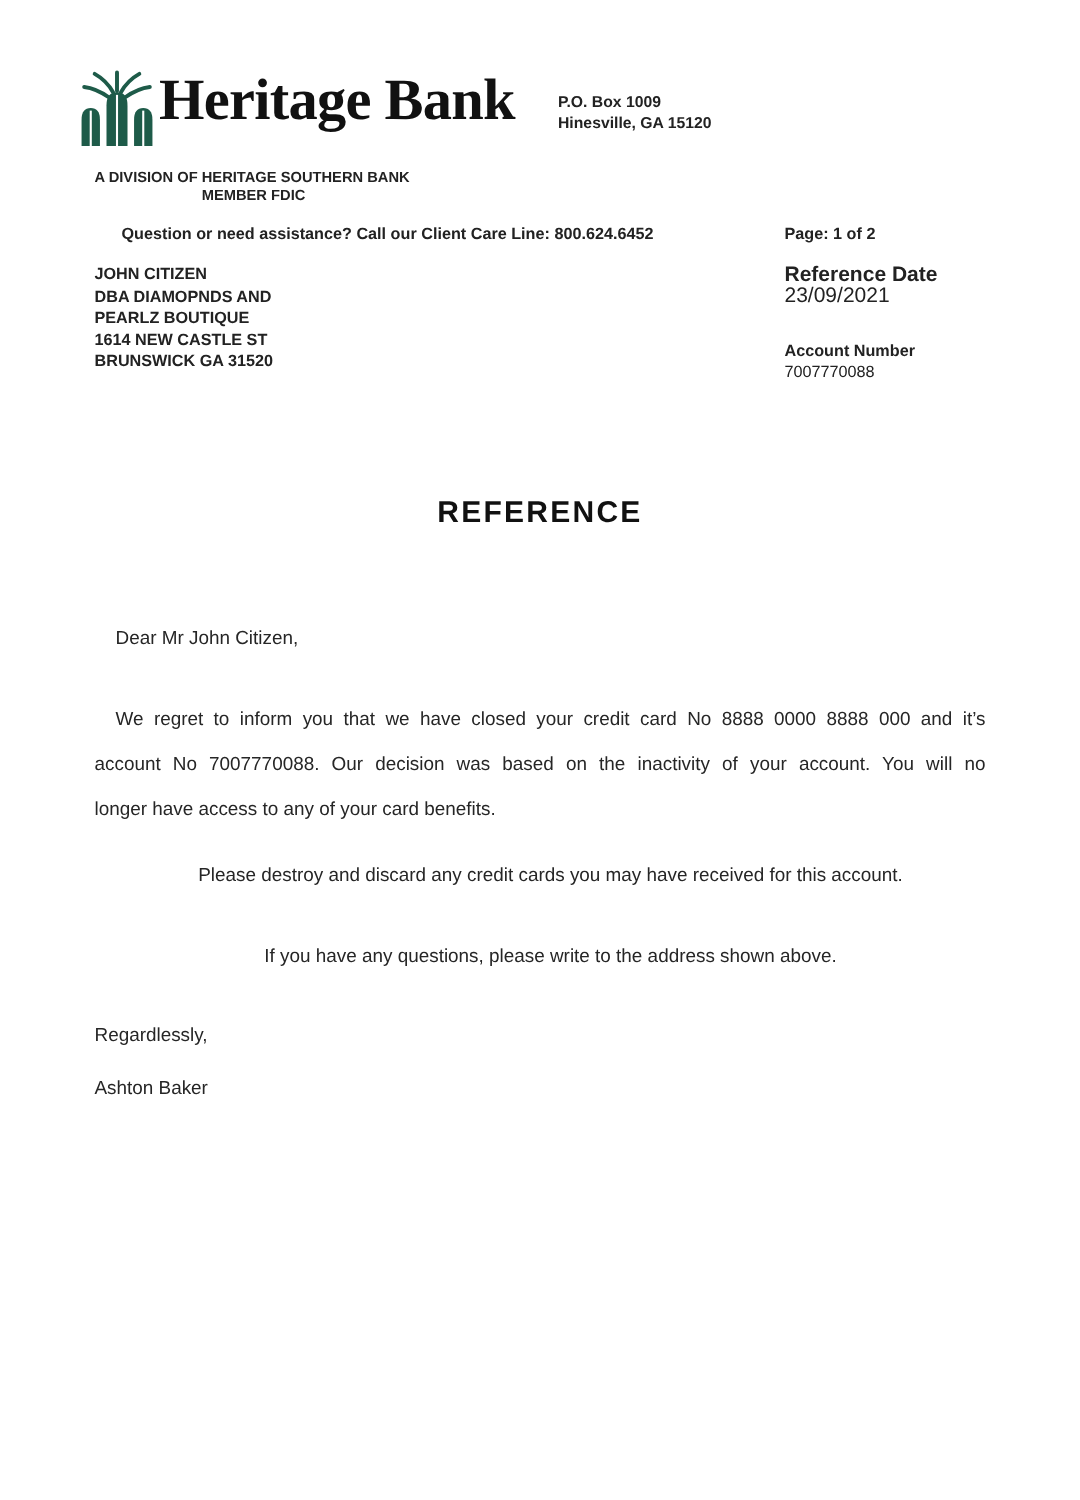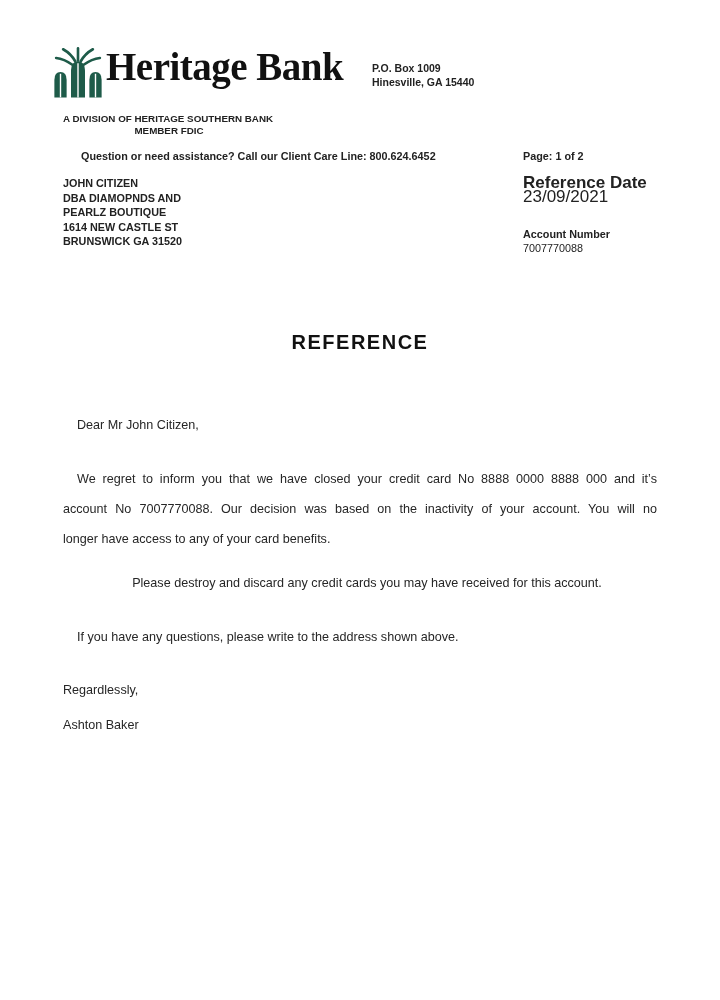--- a/index.html
+++ b/index.html
@@ -69,21 +69,21 @@
     position: absolute;
     left: 63px; top: 176px;
     font-size: 10.8px;
     font-weight: bold;
     line-height: 14.6px;
     color: #222222;
   }
   .meta-reference {
     position: absolute;
     left: 523px; top: 176px;
-    font-size: 17px;
+    font-size: 14px;
     line-height: 13.5px;
     color: #222222;
   }
   .meta-account {
     position: absolute;
     left: 523px; top: 228px;
     font-size: 10.8px;
     line-height: 13.5px;
     color: #222222;
   }
@@ -122,20 +122,21 @@
     left: 63px; top: 576px;
     width: 594px;
     padding-left: 14px;
     text-align: center;
   }
   .paragraph-3 {
     position: absolute;
     left: 63px; top: 630px;
     width: 594px;
     padding-left: 14px;
+    text-align: center;
   }
   .closing        { position: absolute; left: 63px; top: 683px; }
   .signature-name { position: absolute; left: 63px; top: 718px; }
   .signature-role { position: absolute; left: 63px; top: 753px; }
 
   
   .watermark {
     position: absolute;
     right: 10px; top: 950px;
     font-size: 29px;
@@ -171,21 +172,21 @@
         <path d="M32,58 V19"></path>
         <path d="M52,58 V31"></path>
       </g>
     </svg>
   </span>
 
   <div class="bank-name">Heritage Bank</div>
 
   <div class="po-box">
     <div>P.O. Box 1009</div>
-    <div>Hinesville, GA 15440</div>
+    <div>Hinesville, GA 15120</div>
   </div>
 
   <div class="division-block">
     <div>A DIVISION OF HERITAGE SOUTHERN BANK</div>
     <div class="line2">MEMBER FDIC</div>
   </div>
 
   <div class="assistance-line">Question or need assistance? Call our Client Care Line: 800.624.6452</div>
   <div class="page-info">Page: 1 of 2</div>
 

